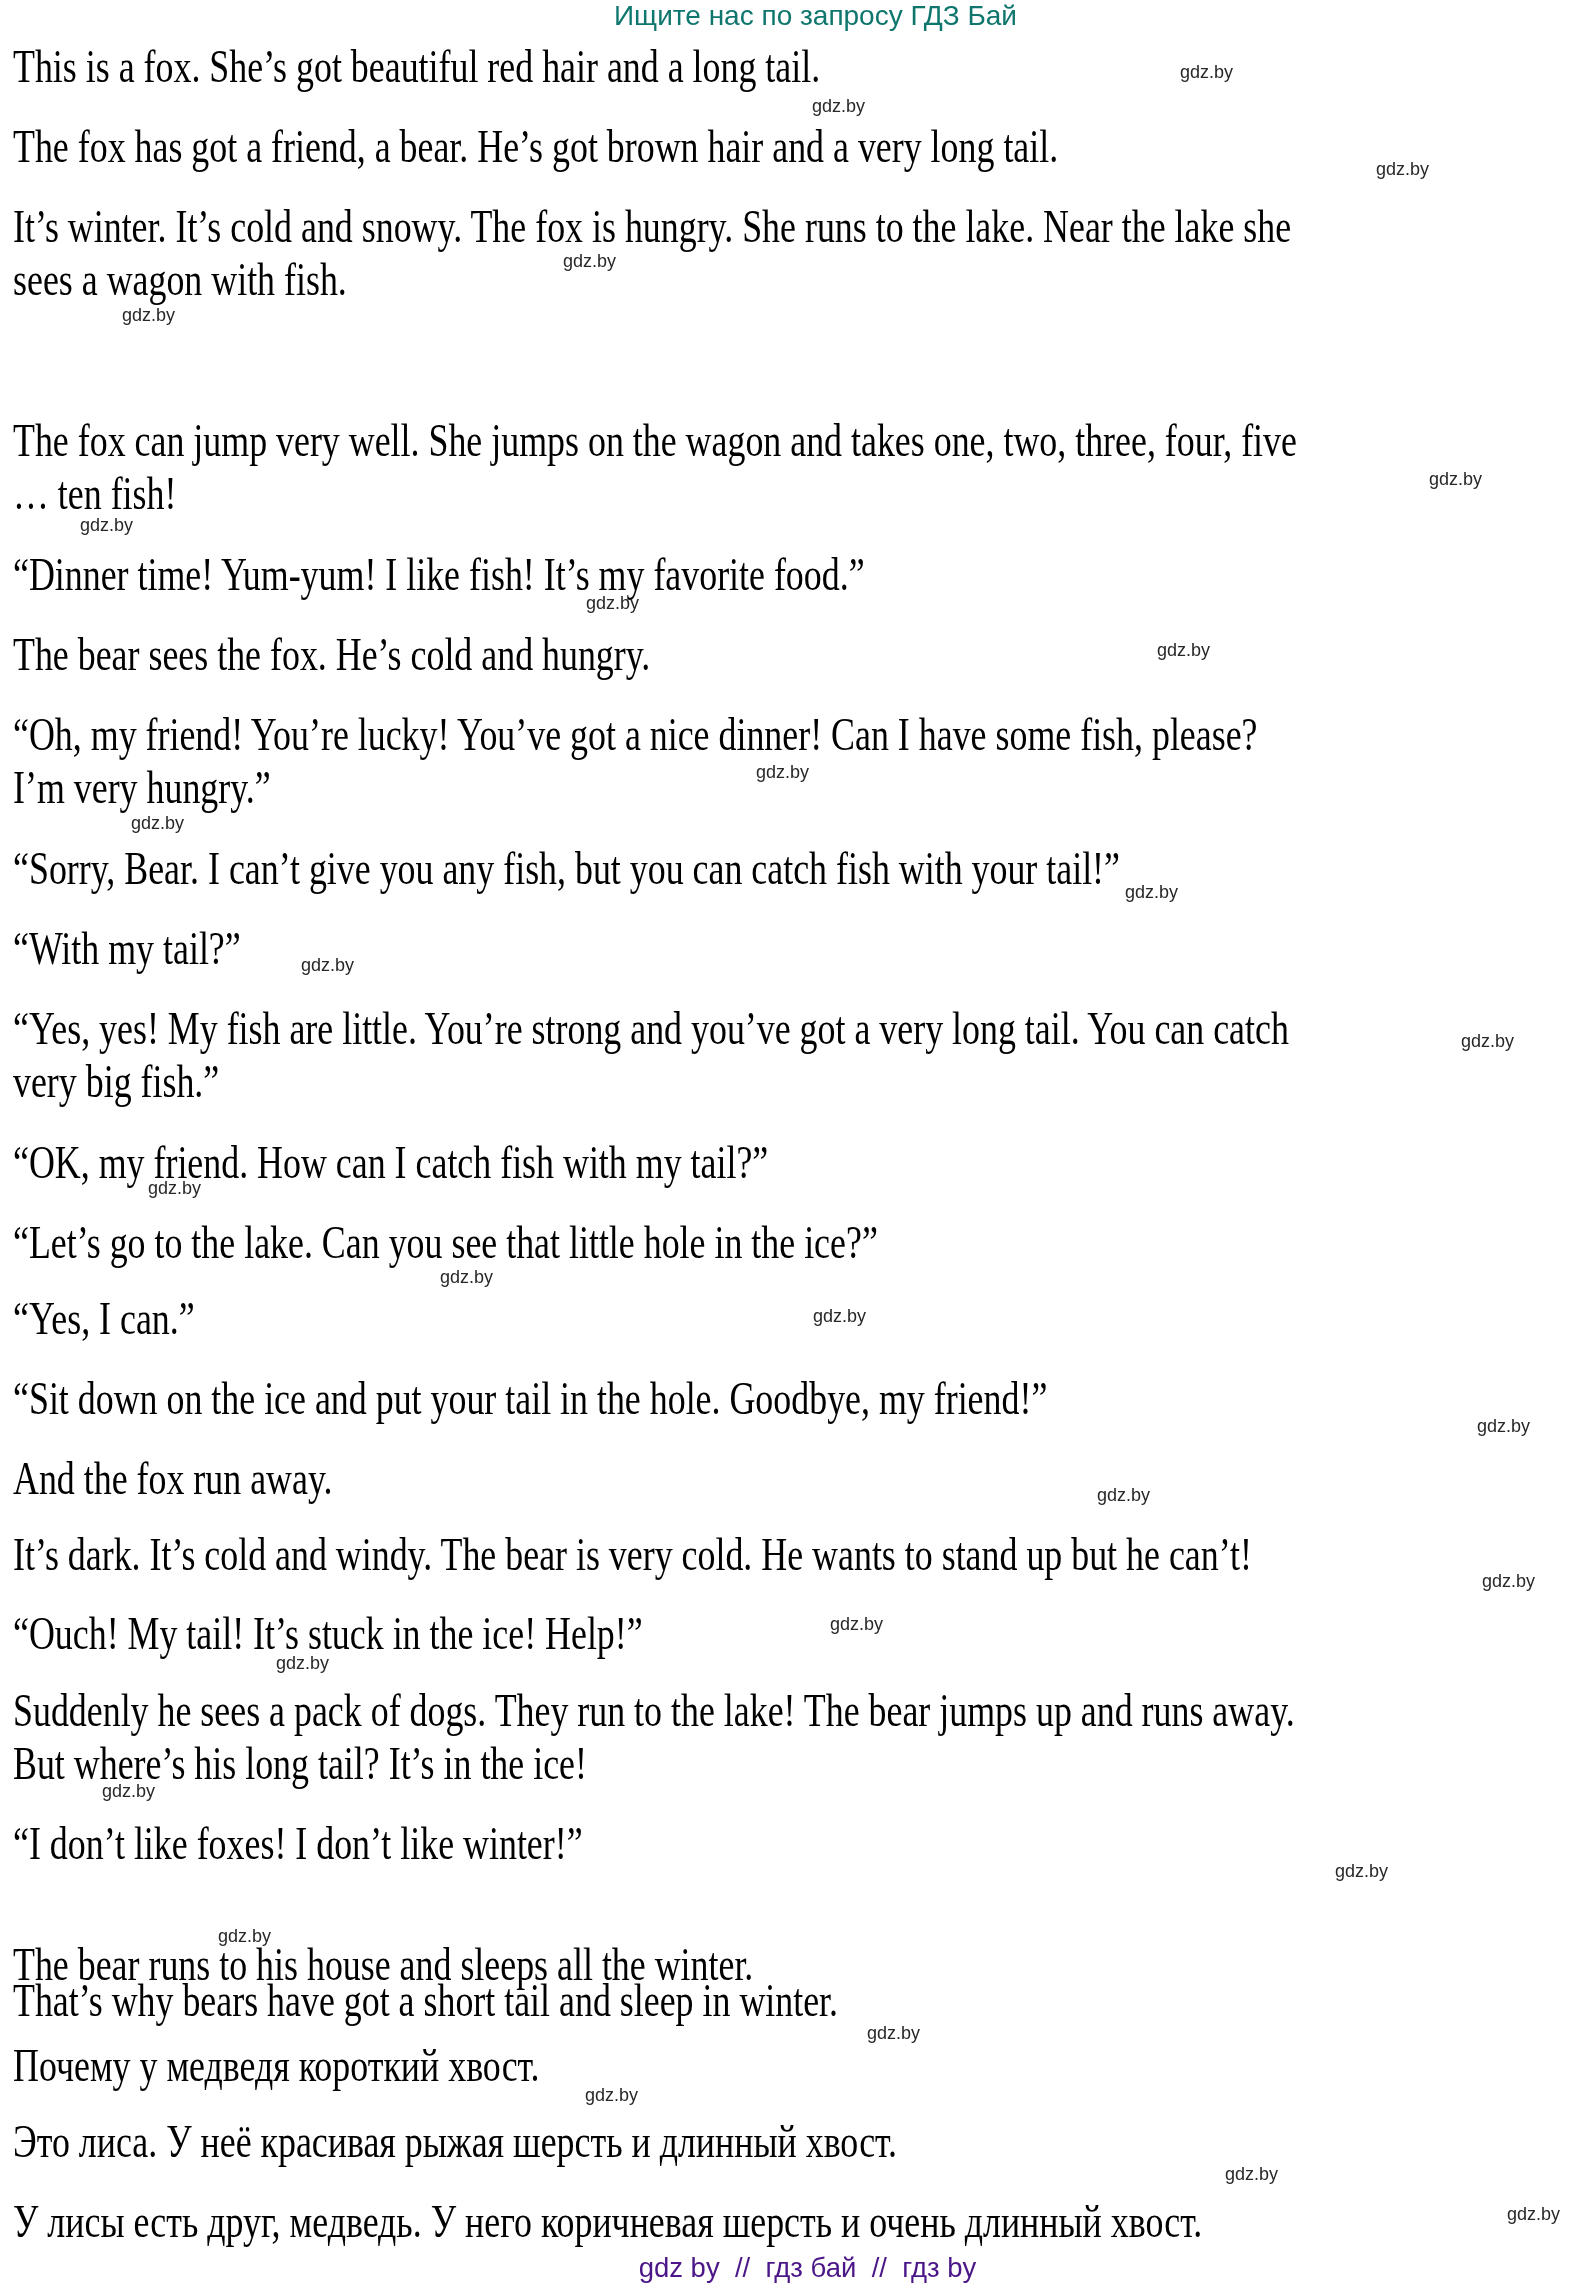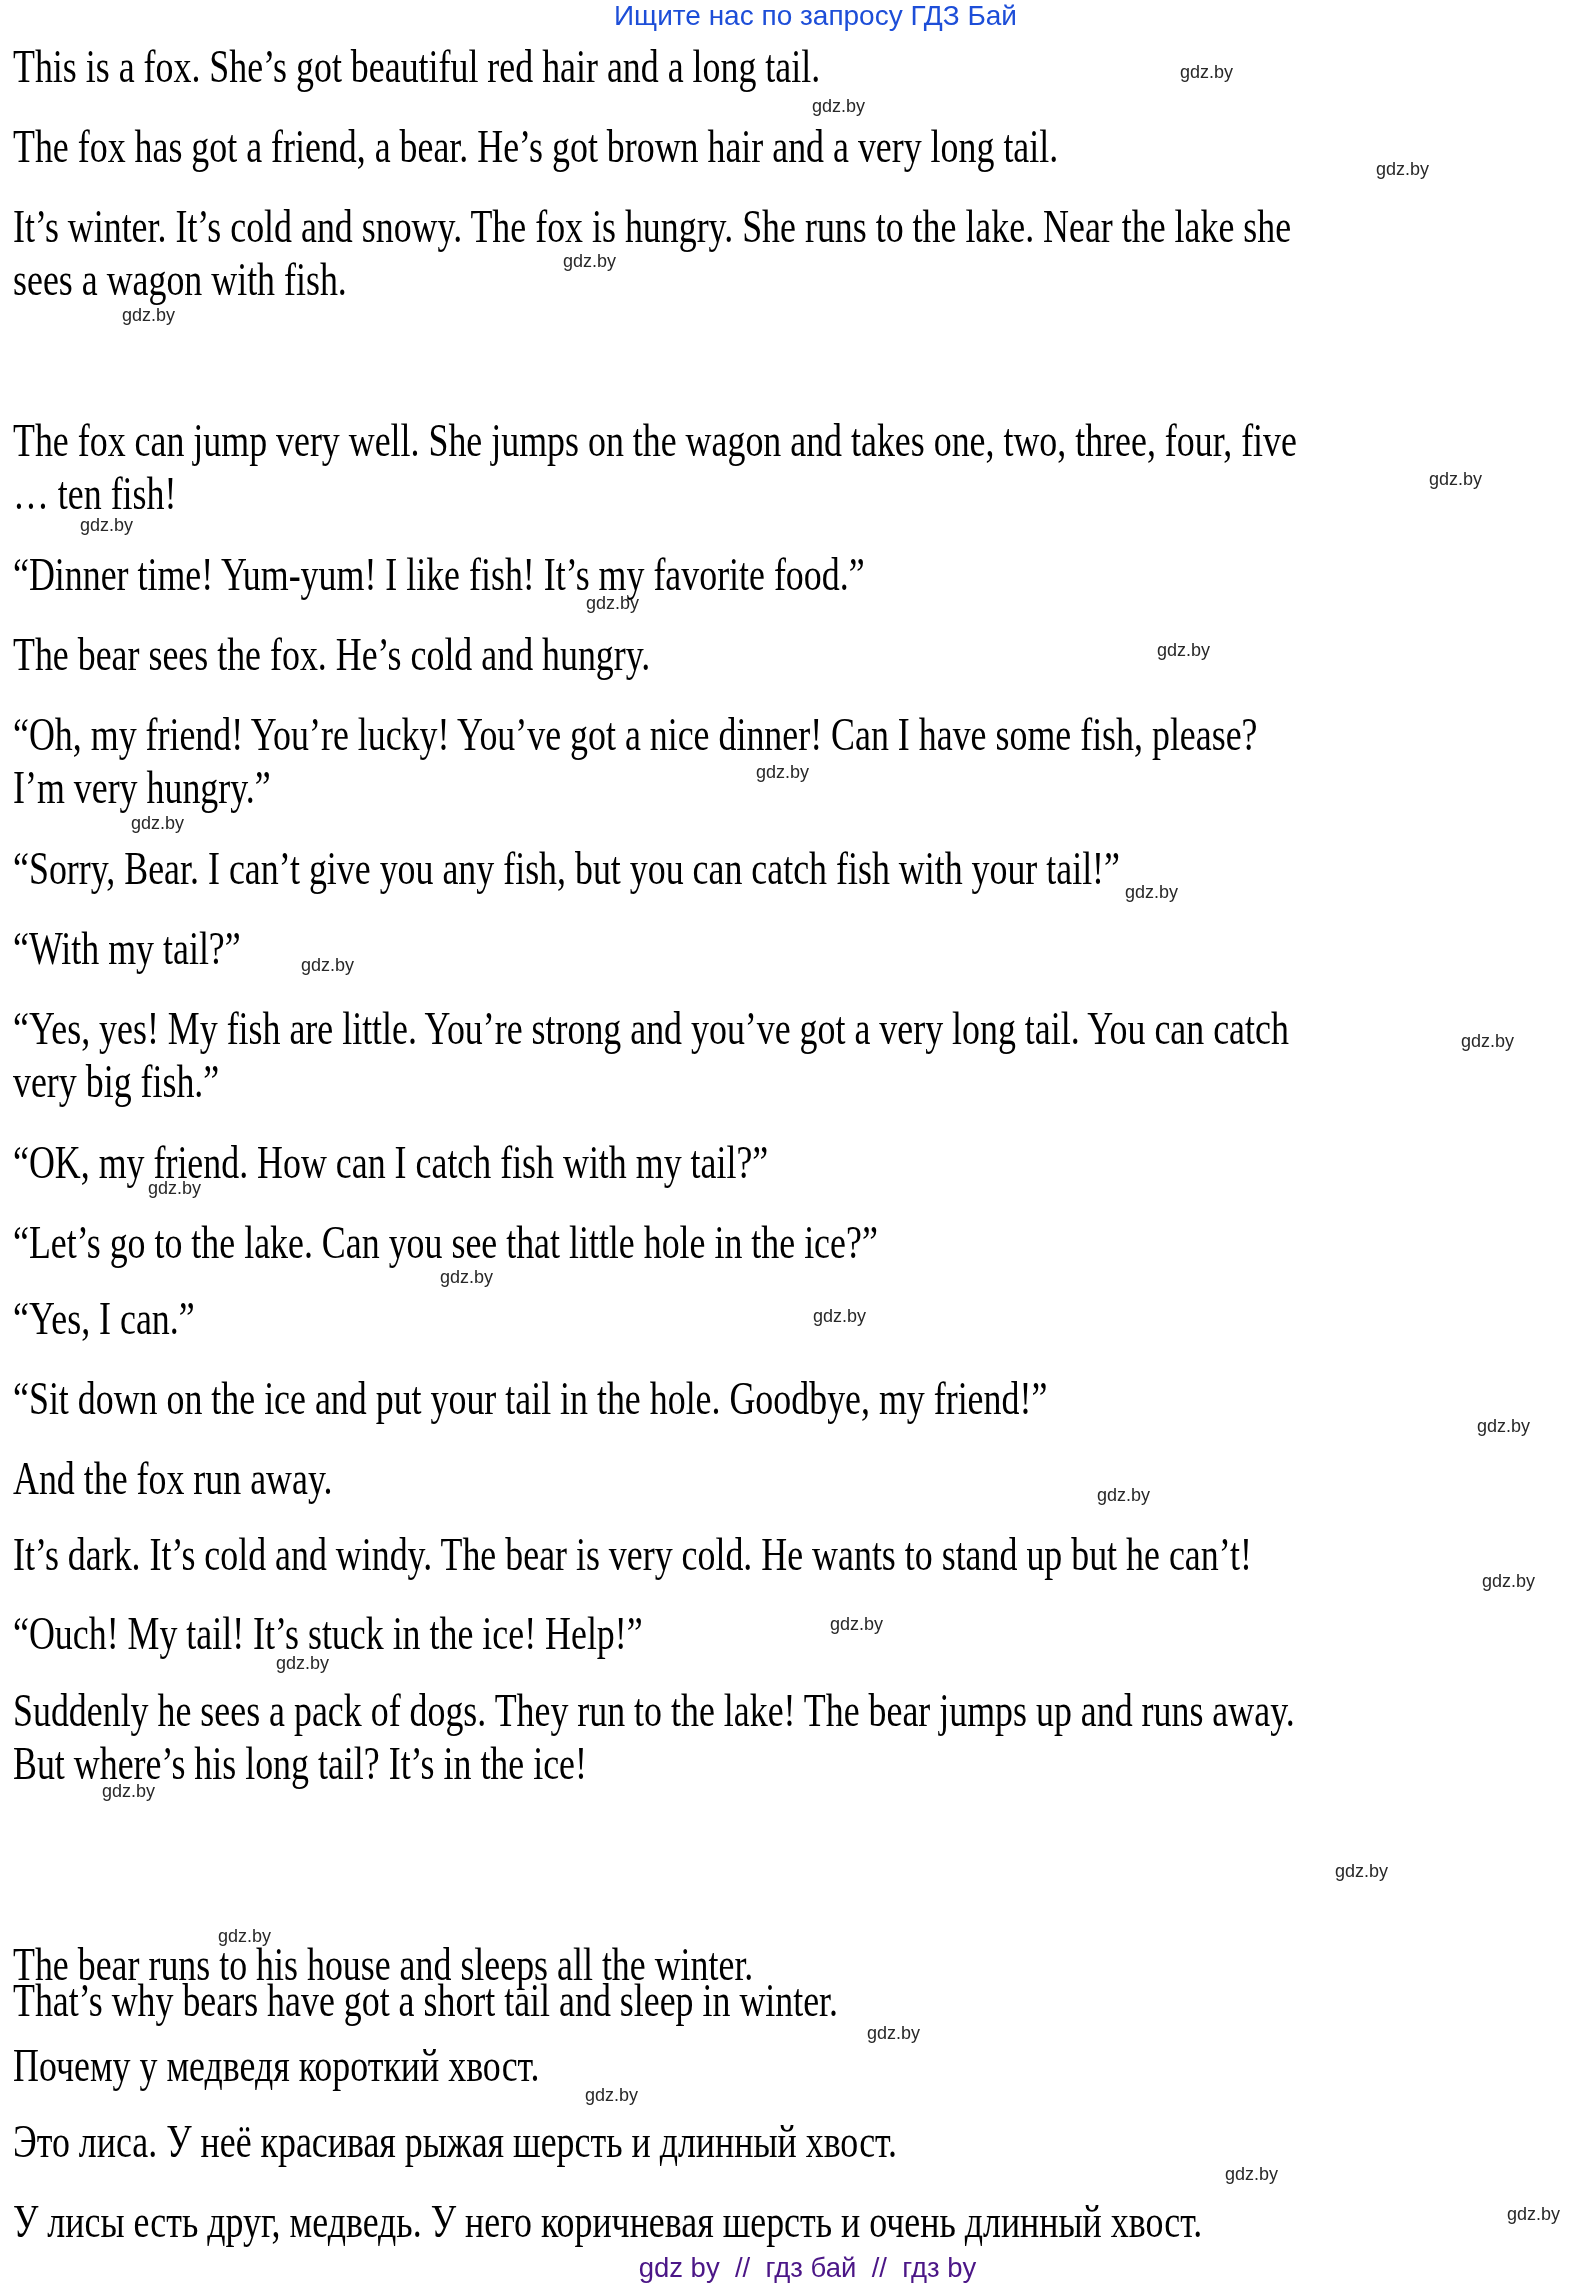--- a/index.html
+++ b/index.html
@@ -48,21 +48,21 @@
     line-height: 33px;
     color: #4b1687;
     white-space: pre;
     padding-left: 20px;
   }
 </style>
 </head>
 <body>
 
 <div class="page">
-  <div class="header" style="color: #1d4ed8; padding-left: 36px;">Ищите нас по запросу ГДЗ Бай</div>
+  <div class="header" style="color: #0f766e; padding-left: 36px;">Ищите нас по запросу ГДЗ Бай</div>
 
   <div class="story">
       <div class="para" style="top: 40px;">
         <div class="story-line">This is a fox. She’s got beautiful red hair and a long tail.</div>
       </div>
       <div class="para" style="top: 120px;">
         <div class="story-line">The fox has got a friend, a bear. He’s got brown hair and a very long tail.</div>
       </div>
       <div class="para" style="top: 200px;">
         <div class="story-line">It’s winter. It’s cold and snowy. The fox is hungry. She runs to the lake. Near the lake she</div>
@@ -110,20 +110,23 @@
       <div class="para" style="top: 1528px;">
         <div class="story-line">It’s dark. It’s cold and windy. The bear is very cold. He wants to stand up but he can’t!</div>
       </div>
       <div class="para" style="top: 1607px;">
         <div class="story-line">“Ouch! My tail! It’s stuck in the ice! Help!”</div>
       </div>
       <div class="para" style="top: 1684px;">
         <div class="story-line">Suddenly he sees a pack of dogs. They run to the lake! The bear jumps up and runs away.</div>
         <div class="story-line">But where’s his long tail? It’s in the ice!</div>
       </div>
+      <div class="para" style="top: 1817px;">
+        <div class="story-line">“I don’t like foxes! I don’t like winter!”</div>
+      </div>
       <div class="para" style="top: 1898px; margin-top: 40px;">
         <div class="story-line">The bear runs to his house and sleeps all the winter.</div>
       </div>
       <div class="para" style="top: 1974px;">
         <div class="story-line">That’s why bears have got a short tail and sleep in winter.</div>
       </div>
       <div class="para" style="top: 2039px;">
         <div class="story-line">Почему у медведя короткий хвост.</div>
       </div>
       <div class="para" style="top: 2115px;">

